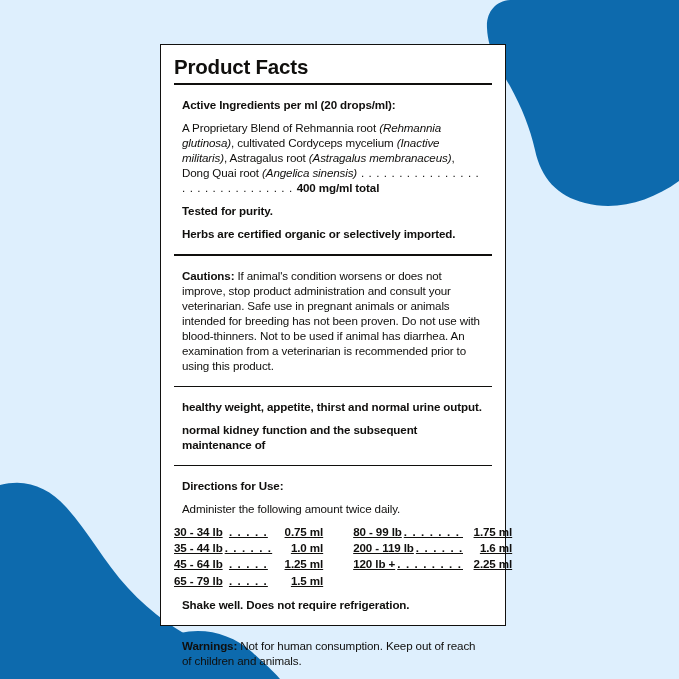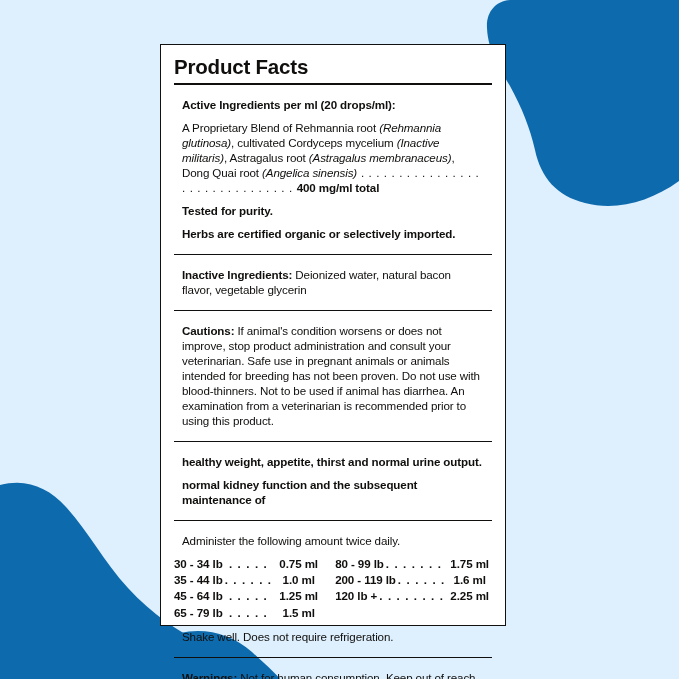--- a/index.html
+++ b/index.html
@@ -77,22 +77,23 @@
   }
   .bold-block p {
     font-weight: bold;
   }
   .leader {
     letter-spacing: 0.6px;
   }
   
   .dose-wrap {
     display: flex;
-    gap: 0px;
+    gap: 18px;
     margin-top: 5px;
+    text-decoration: underline;
   }
   .dose-col {
     width: 50%;
   }
   .dose-row {
     display: flex;
     align-items: baseline;
     font-size: 11.6px;
     line-height: 1.42;
     letter-spacing: -0.1px;
@@ -104,21 +105,21 @@
   .dose-row .dots {
     flex: 1 1 auto;
     overflow: hidden;
     letter-spacing: 1.1px;
     padding: 0 2px;
     text-align: center;
     font-weight: bold;
   }
   .dose-row .amt {
     font-weight: bold;
-    text-align: center;
+    text-align: right;
   }
   .dose-col.left .amt { min-width: 49px; }
   .dose-col.right .amt { min-width: 49px; }
   .dose-col.right { padding-left: 12px; }
   .line-under30 {
     display: flex;
     align-items: baseline;
     font-size: 11.6px;
     line-height: 1.35;
     white-space: nowrap;
@@ -131,20 +132,21 @@
     letter-spacing: 1.3px;
     padding: 0 5px 0 6px;
   }
   .tight {
     line-height: 1.27;
   }
   .shake {
     font-size: 11.6px;
     margin: 3px 0 0 0;
     letter-spacing: -0.1px;
+    font-weight: bold;
   }
 </style>
 </head>
 <body>
 
 <div id="stage">
 
   <svg id="bg-decor" viewBox="0 0 679 679" xmlns="http://www.w3.org/2000/svg" aria-hidden="true">
     <rect x="0" y="0" width="679" height="679" fill="#deeffd"></rect>
     <path fill="#0d6aad" d="M 679 0 L 512 0 C 496 0 486 12 487 28 C 488 52 501 70 510 86
@@ -167,37 +169,37 @@
       <p><span>A Proprietary Blend of Rehmannia root </span><i>(Rehmannia glutinosa)</i><span>, cultivated Cordyceps mycelium </span><i>(Inactive militaris)</i><span>, Astragalus root </span><i>(Astragalus membranaceus)</i><span>, Dong Quai root </span><i>(Angelica sinensis)</i><span class="leader"> . . . . . . . . . . . . . . . . . . . . . . . . . . . . . . . </span><b>400 mg/ml total</b></p>
       <p class="tight">
         <b>Tested for purity.</b>
       </p>
       <p class="tight">
         <b>Herbs are certified organic or selectively imported.</b>
       </p>
     </div>
     <hr class="rule thin">
 
-    <div class="sect">
-      <p><b>Inactive Ingredients:</b><span> Deionized water, natural bacon flavor, vegetable glycerin</span></p>
-    </div>
     <hr class="rule thin">
 
     <div class="sect">
       <p><b>Cautions:</b><span> If animal's condition worsens or does not  improve, stop product administration and consult your veterinarian. Safe use in pregnant animals or animals intended for breeding has not been proven. Do not use with blood-thinners. Not to be used if animal has diarrhea. An examination from a veterinarian is recommended prior to using this product.</span></p>
     </div>
     <hr class="rule thin">
 
     <div class="sect bold-block">
       <p class="tight">healthy weight, appetite, thirst and normal urine output.</p>
       <p class="tight">normal kidney function and the subsequent maintenance of</p>
     </div>
     <hr class="rule thin">
 
     <div class="sect">
+      <p>
+        <b>Directions for Use:</b>
+      </p>
       <p>Administer the following amount twice daily.</p>
 
 
       <div class="dose-wrap">
         <div class="dose-col left">
           <div class="dose-row">
             <span class="wt">30 - 34 lb</span>
             <span class="dots">. . . . .</span>
             <span class="amt">0.75 ml</span>
           </div>

